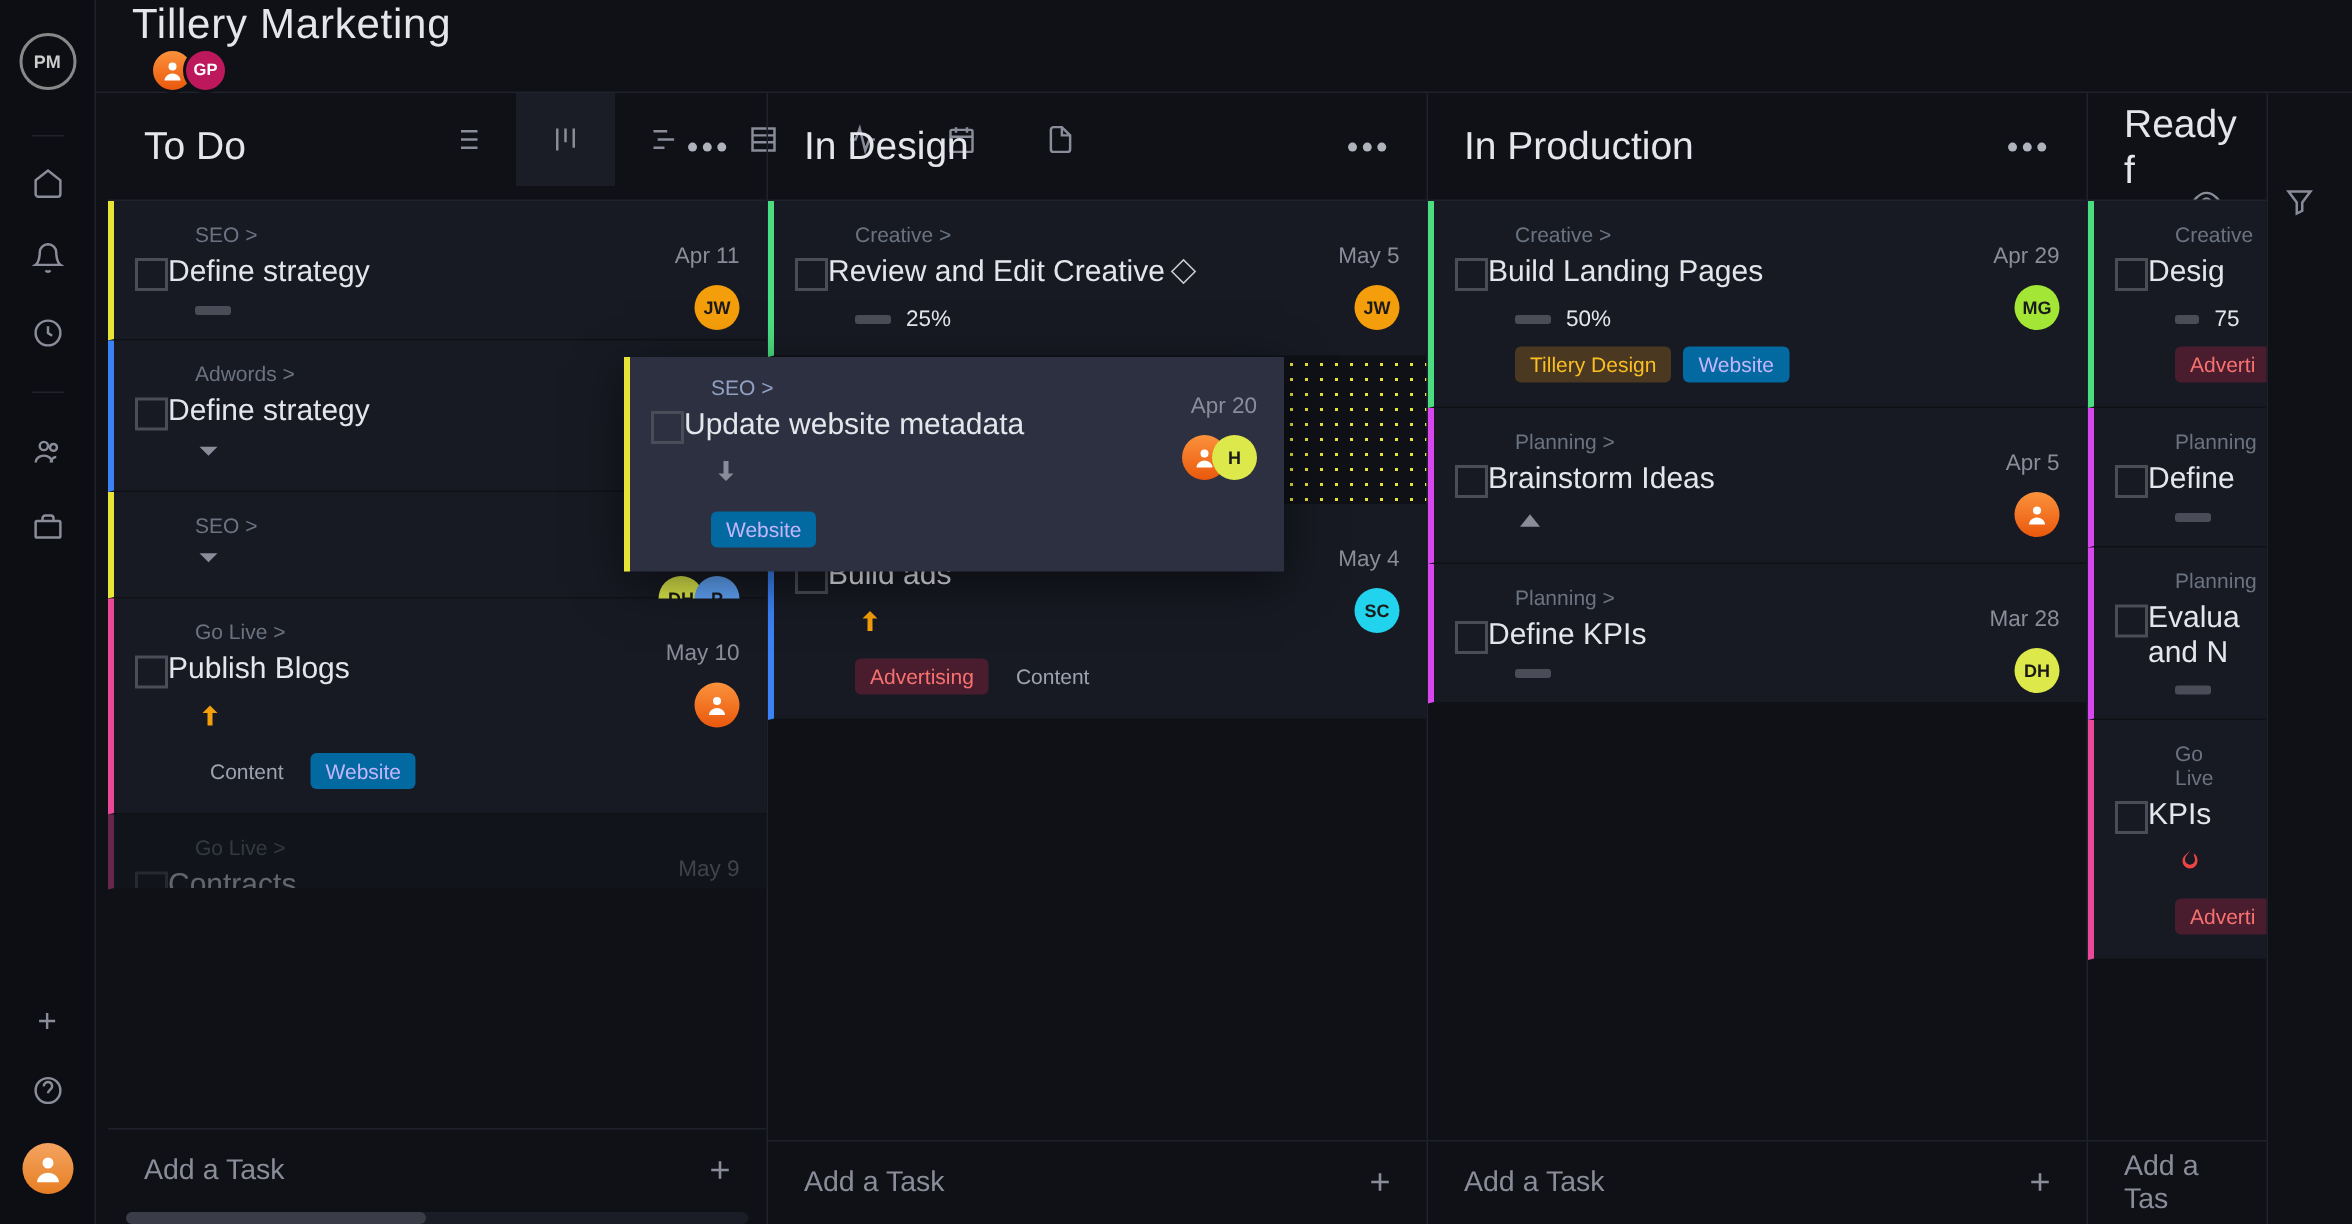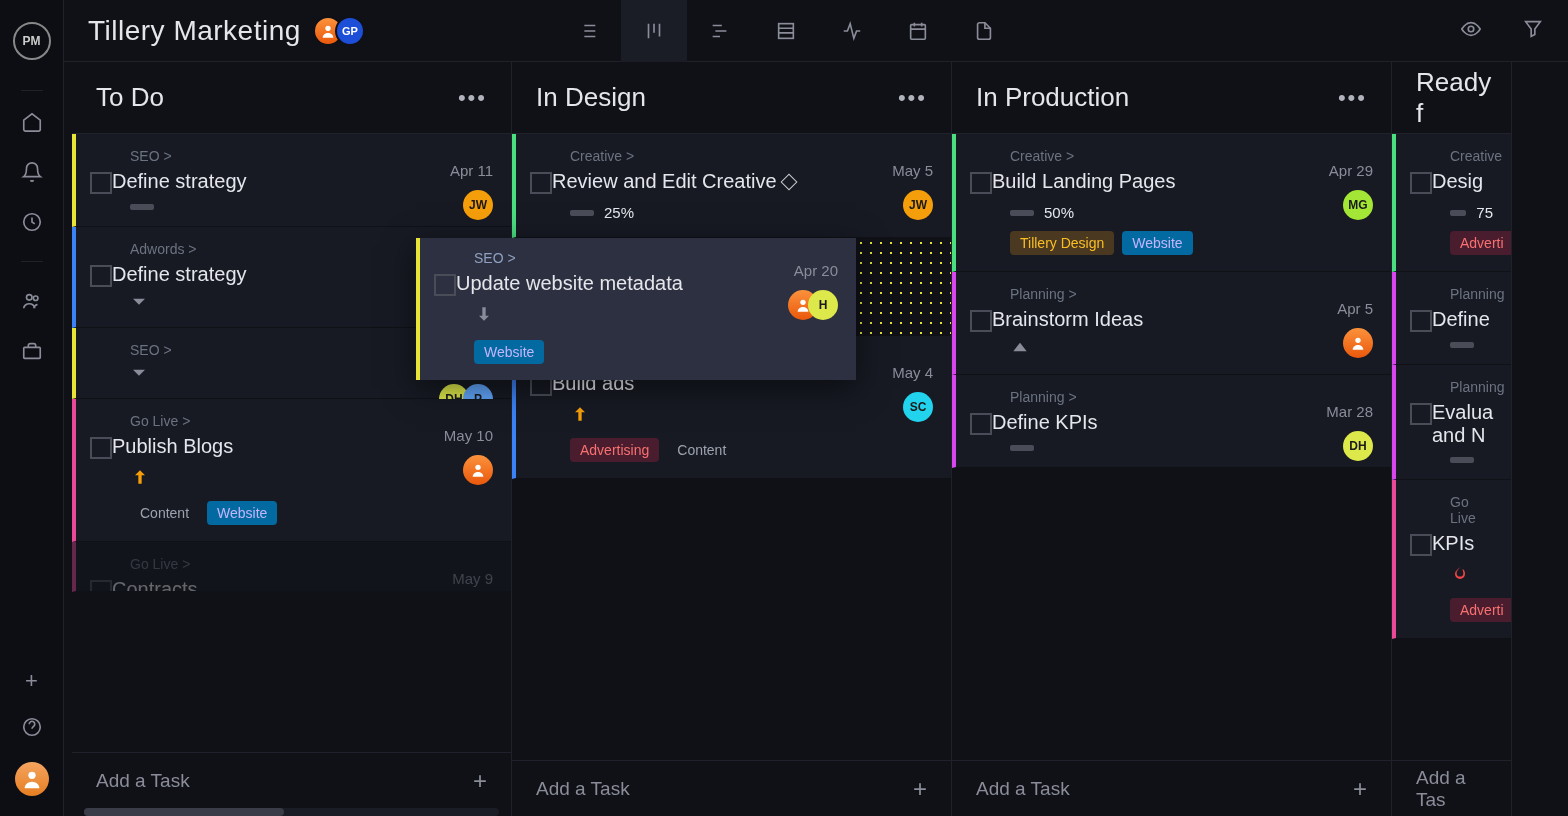--- a/index.html
+++ b/index.html
@@ -43,23 +43,24 @@
 .sidebar-bottom { display: flex; flex-direction: column; gap: 24px; align-items: center; padding-bottom: 20px;}
 .avatar-main { width: 34px; height: 34px; border-radius: 50%; background: linear-gradient(#f4a460,#e67e22); display:flex; align-items:center; justify-content:center;}
 
 
 .main { flex: 1; display: flex; flex-direction: column; overflow: hidden;}
 
 
 .top-header {
   height: 62px;
   display: flex;
-  align-items: center;
+  align-items: flex-start;
   padding: 0 24px;
   border-bottom: 1px solid #1f222b;
+  flex-direction: column;
 }
 .project-title { font-size: 28px; font-weight: 400; color: #e4e6eb; letter-spacing: 0.5px;}
 .header-avatars { display: flex; margin-left: 20px;}
 .header-avatars .av { width: 30px; height: 30px; border-radius: 50%; margin-left: -8px; border: 2px solid #0f1117; display:flex; align-items:center; justify-content:center; font-size:11px; font-weight:600;}
 .view-switcher { display: flex; gap: 0; margin-left: 190px;}
 .view-btn { width: 66px; height: 62px; display: flex; align-items: center; justify-content: center; cursor: pointer; color: #8a8d99;}
 .view-btn.active { background: #1a1d26;}
 .header-right { margin-left: auto; display: flex; gap: 40px; color: #8a8d99;}
 .icon-svg { width: 22px; height: 22px; }
 
@@ -142,21 +143,21 @@
 .bl-green { border-left-color: #4ade80; }
 .bl-pink { border-left-color: #ec4899; }
 .bl-magenta { border-left-color: #d946ef; }
 
 .av-orange { background: linear-gradient(#fb923c,#ea580c); }
 .av-jw { background: #f59e0b; color:#1a1a1a;}
 .av-dh { background: #dde84a; color:#1a1a1a;}
 .av-p { background: #60a5fa; color:#1a1a1a;}
 .av-sc { background: #22d3ee; color:#1a1a1a;}
 .av-mg { background: #a3e635; color:#1a1a1a;margin-left:29px;}
-.av-gp { background: #1d4ed8; color:#fff;}
+.av-gp { background: #be185d; color:#fff;}
 
 .tag-content { background: transparent; color: #9ca3af;}
 .tag-website { background: #0369a1; color: #c4b5fd;}
 .tag-advertising { background: #4a1d2e; color: #f87171;}
 .tag-graphic { background: #4a3820; color: #fbbf24;}
 
 .scroll-track { height: 8px; background: #1a1d26; margin: 0 12px; border-radius: 4px; position:relative;}
 .scroll-thumb { position:absolute; height:8px; background:#3a3d48; border-radius:4px; width:200px; left:0;}
 
 .diamond { display: inline-block; transform: rotate(45deg); width: 12px; height: 12px; border: 1.5px solid #ccc; margin-left: 6px;}

